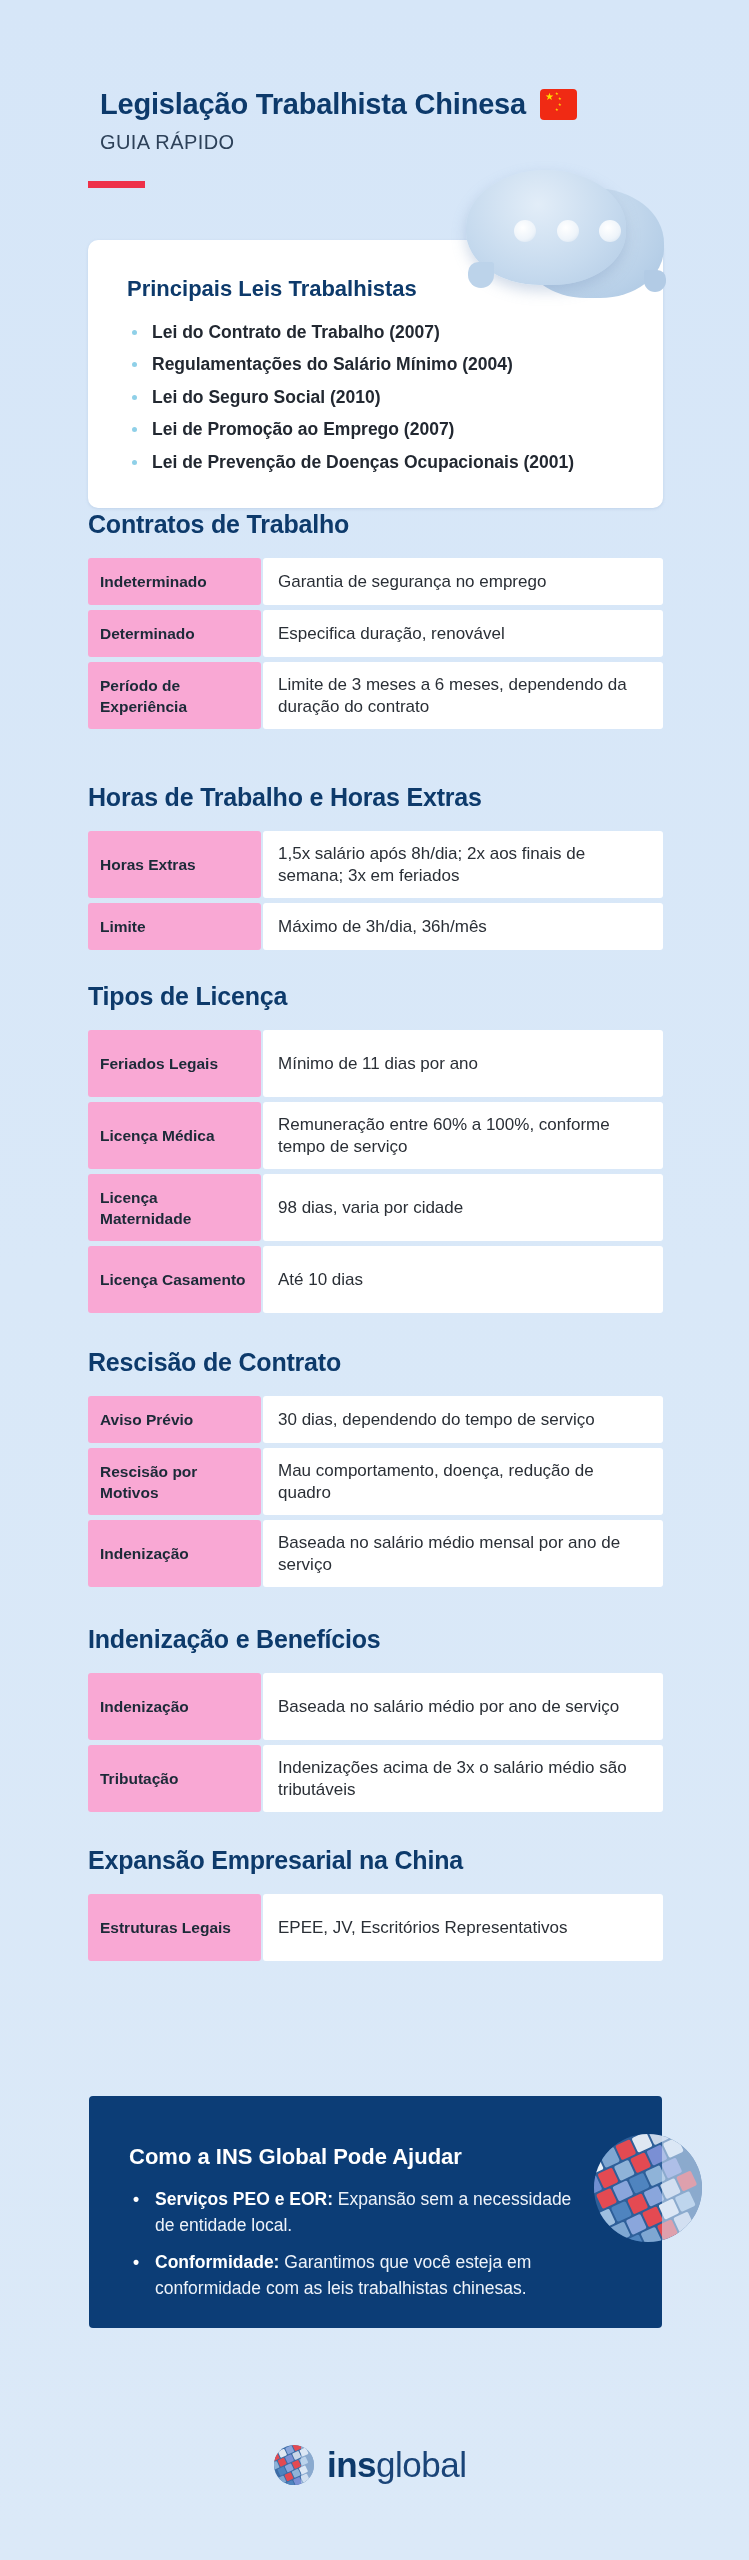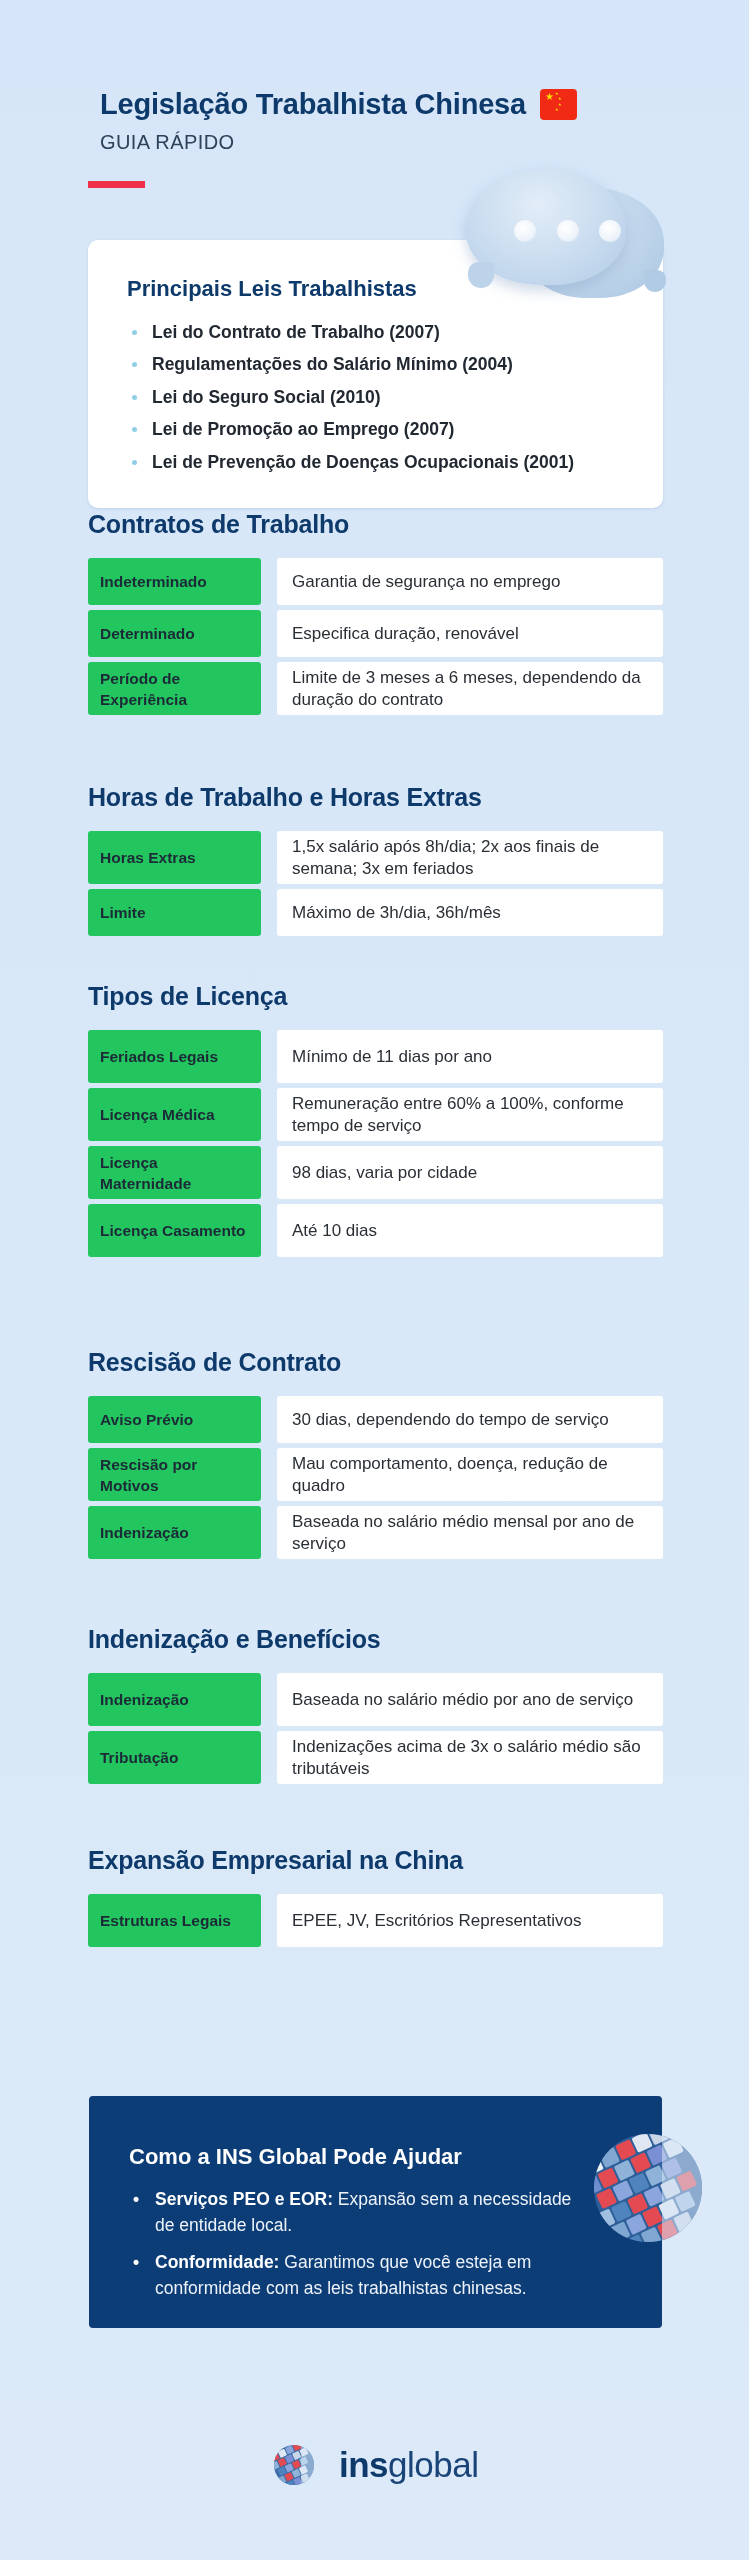--- a/index.html
+++ b/index.html
@@ -78,31 +78,31 @@
     }
 
     
     .section { position: absolute; left: 88px; width: 575px; }
     .section h3 {
       font-size: 25px; font-weight: 700; color: #0d3a6b; letter-spacing: -0.2px;
       height: 40px; line-height: 40px; margin-bottom: 14px; white-space: nowrap;
     }
     .row { display: flex; margin-bottom: 5px; }
     .row .label {
-      width: 173px; flex: none; background: #22c55e; border-radius: 3px;
+      width: 173px; flex: none; background: #f9a8d4; border-radius: 3px;
       padding: 0 12px; display: flex; align-items: center;
       font-size: 15.5px; font-weight: 700; color: #1c2a38; line-height: 21px;
     }
     .row .value {
-      flex: 1; margin-left: 16px; background: #ffffff; border-radius: 3px;
+      flex: 1; margin-left: 2px; background: #ffffff; border-radius: 3px;
       padding: 6px 15px; display: flex; align-items: center;
       font-size: 17px; color: #2a2f36; line-height: 22px;
     }
     .row.h1 { height: 47px; }
-    .row.h2 { height: 53px; }
+    .row.h2 { height: 67px; }
 
     
     .help-box {
       position: absolute; left: 89px; top: 2096px; width: 573px; height: 232px;
       background: #0c3d76; border-radius: 4px; z-index: 1;
     }
     .help-box h3 {
       position: absolute; left: 40px; top: 48px;
       font-size: 22px; font-weight: 700; color: #ffffff;
     }
@@ -111,21 +111,21 @@
       display: flex; font-size: 17.5px; color: #eef3fa; line-height: 26px; margin-bottom: 11px;
     }
     .help-list .hbullet { width: 22px; flex: none; color: #ffffff; font-weight: 700; }
     .help-list b { font-weight: 700; color: #ffffff; }
 
     
     .globe-wrap { position: absolute; left: 592px; top: 2132px; width: 112px; height: 112px; z-index: 4; }
 
     
     .footer-logo {
-      position: absolute; left: 273px; top: 2444px; display: flex; align-items: center; gap: 24px;
+      position: absolute; left: 273px; top: 2444px; display: flex; align-items: center; gap: 12px;
     }
     .logo-text { font-size: 35px; color: #0d3a6b; letter-spacing: -0.5px; }
     .logo-text .bold { font-weight: 700; }
     .logo-text .light { font-weight: 400; color: #1a4478; }
   </style>
 </head>
 <body>
 
 <div class="page">
 

